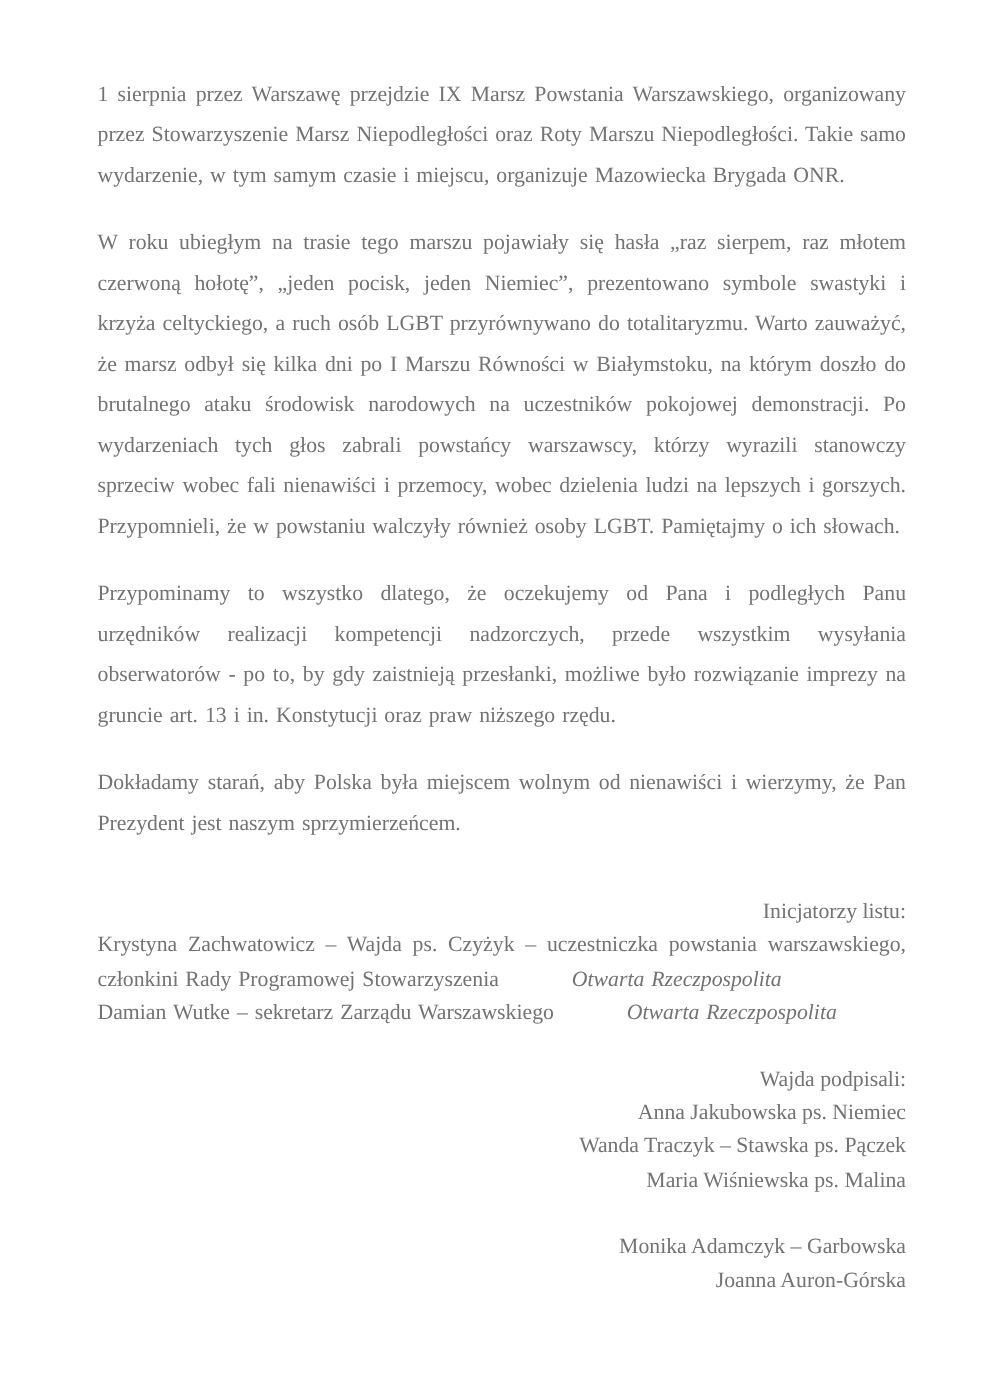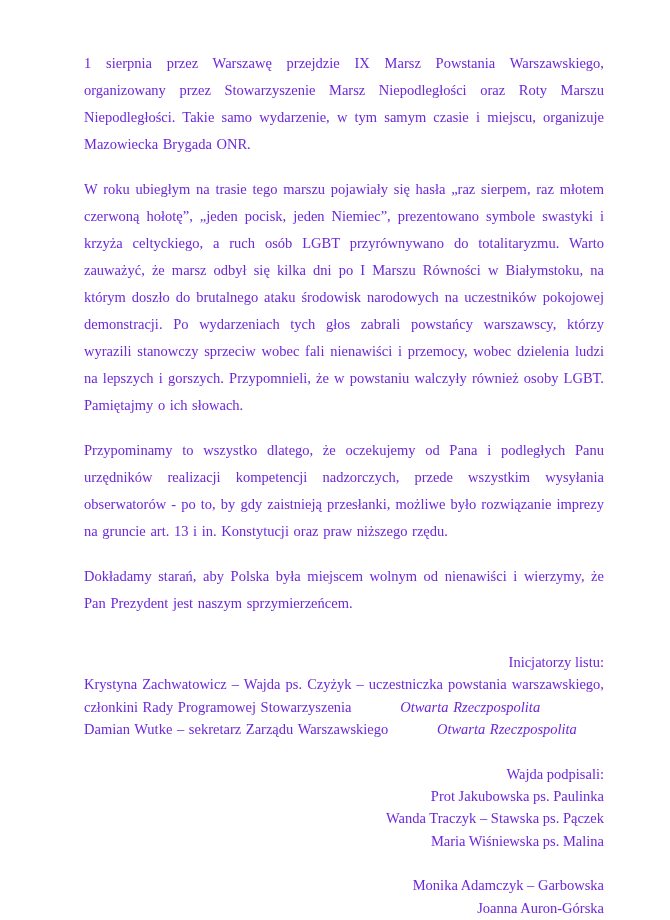--- a/index.html
+++ b/index.html
@@ -9,25 +9,25 @@
   }
   body {
     width: 670px;
     height: 920px;
     overflow: hidden;
   }
   .page {
     box-sizing: border-box;
     width: 670px;
     height: 920px;
-    padding: 50px 66px 0 84px;
+    padding: 50px 66px 0 65px;
     background: #ffffff;
     font-family: "Liberation Serif", serif;
     font-size: 14.5px;
-    color: #6d28d9;
+    color: #737373;
   }
   .para {
     text-align: justify;
     line-height: 27px;
     margin: 0 0 18px 0;
     word-spacing: 1px;
   }
   .initiators-block {
     margin-top: 34px;
   }
@@ -66,21 +66,21 @@
     <div class="initiator-line">
       <span>Krystyna Zachwatowicz – Wajda ps. Czyżyk – uczestniczka powstania warszawskiego, członkini Rady Programowej Stowarzyszenia </span><span class="italic">Otwarta Rzeczpospolita</span>
     </div>
     <div class="initiator-line">
       <span>Damian Wutke – sekretarz Zarządu Warszawskiego </span><span class="italic">Otwarta Rzeczpospolita</span>
     </div>
   </div>
 
   <div class="signers-block">
     <div class="plain-line">Wajda podpisali:</div>
-    <div class="plain-line">Prot Jakubowska ps. Paulinka</div>
+    <div class="plain-line">Anna Jakubowska ps. Niemiec</div>
     <div class="plain-line">Wanda Traczyk – Stawska ps. Pączek</div>
     <div class="plain-line">Maria Wiśniewska ps. Malina</div>
   </div>
 
   <div class="signers-block">
     <div class="plain-line">Monika Adamczyk – Garbowska</div>
     <div class="plain-line">Joanna Auron-Górska</div>
 
   </div>
 

